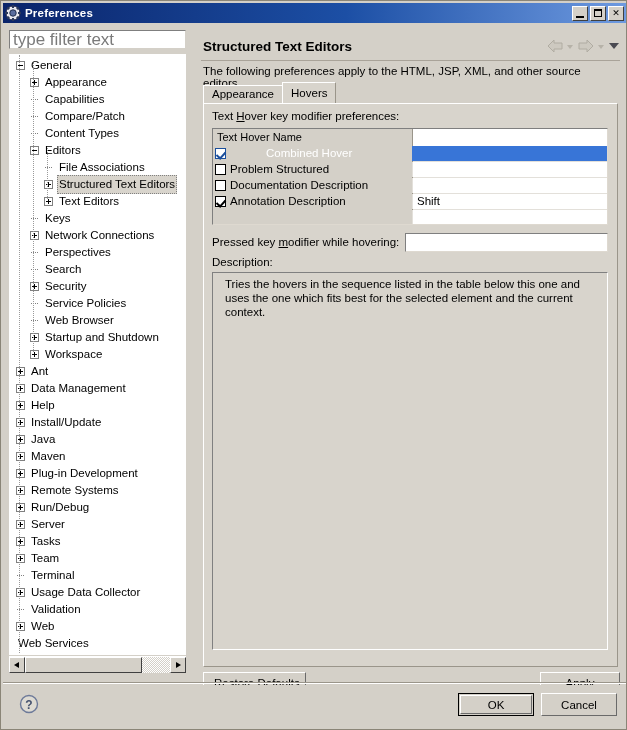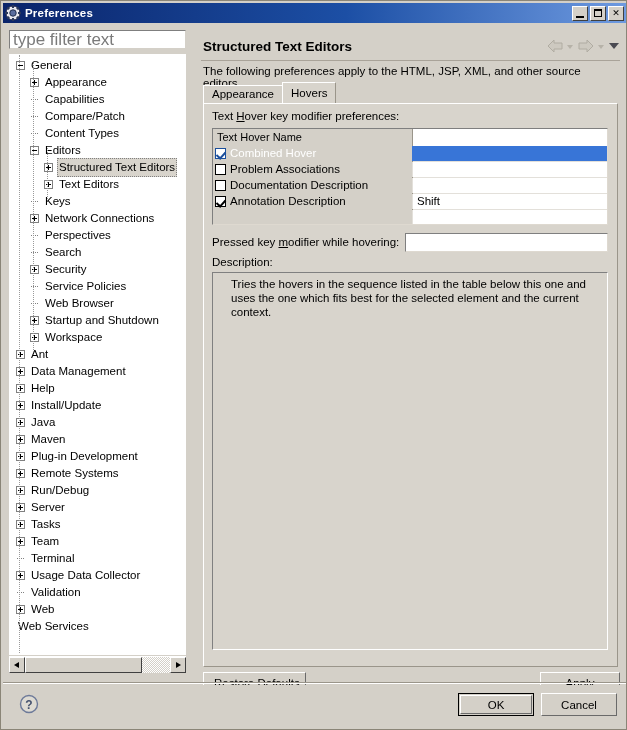--- a/index.html
+++ b/index.html
@@ -379,21 +379,21 @@
     font-size: 11.5px;
     line-height: 15px;
     box-sizing: border-box;
     overflow: hidden;
     white-space: nowrap;
     display: flex;
     align-items: center;
   }
   .cell.c1 { width: 200px; flex: 0 0 200px; border-right: 1px solid #e3e0da; padding-left: 2px; }
   .cell.c2 { flex: 1 1 auto; padding-left: 4px; }
-  .tr.sel .cell.c1 { border-right-color: #3875d7; }
+  .tr.sel .cell.c1 { border-right-color: #3875d7; gap: 36px; }
   .cbx {
     width: 11px; height: 11px;
     box-sizing: border-box;
     border: 1px solid #000;
     background: #ffffff;
     margin-right: 4px;
     position: relative;
     flex: 0 0 auto;
   }
   .cbx.checked::after {
@@ -436,21 +436,21 @@
   }
   #desc-box {
     position: absolute;
     left: 8px; top: 168px;
     width: 396px; height: 378px;
     background: #d8d4cc;
     border: 1px solid #808080;
     border-right-color: #ffffff;
     border-bottom-color: #ffffff;
     box-sizing: border-box;
-    padding: 4px 18px;
+    padding: 4px 12px;
     font-size: 11.5px;
     line-height: 14px;
     color: #000;
   }
 
   
   #rp-buttons {
     position: absolute;
     left: 6px; top: 644px;
     width: 417px; height: 24px;
@@ -577,20 +577,25 @@
           <div class="node">
             <span class="ind" style="width: 20px;"></span>
             <span class="leafdash"></span>
             <span class="lbl">Content Types</span>
           </div>
           <div class="node">
             <span class="ind" style="width: 20px;"></span>
             <span class="twisty"></span>
             <span class="lbl">Editors</span>
           </div>
+          <div class="node">
+            <span class="ind" style="width: 34px;"></span>
+            <span class="leafdash"></span>
+            <span class="lbl">File Associations</span>
+          </div>
           <div class="node selected">
             <span class="ind" style="width: 34px;"></span>
             <span class="twisty plus"></span>
             <span class="lbl">Structured Text Editors</span>
           </div>
           <div class="node">
             <span class="ind" style="width: 34px;"></span>
             <span class="twisty plus"></span>
             <span class="lbl">Text Editors</span>
           </div>
@@ -776,21 +781,21 @@
             <div class="tr sel">
               <div class="cell c1">
                 <span class="cbx checked"></span>
                 <span>Combined Hover</span>
               </div>
               <div class="cell c2"></div>
             </div>
             <div class="tr">
               <div class="cell c1">
                 <span class="cbx"></span>
-                <span>Problem Associations</span>
+                <span>Problem Structured</span>
               </div>
               <div class="cell c2"></div>
             </div>
             <div class="tr">
               <div class="cell c1">
                 <span class="cbx"></span>
                 <span>Documentation Description</span>
               </div>
               <div class="cell c2"></div>
             </div>

